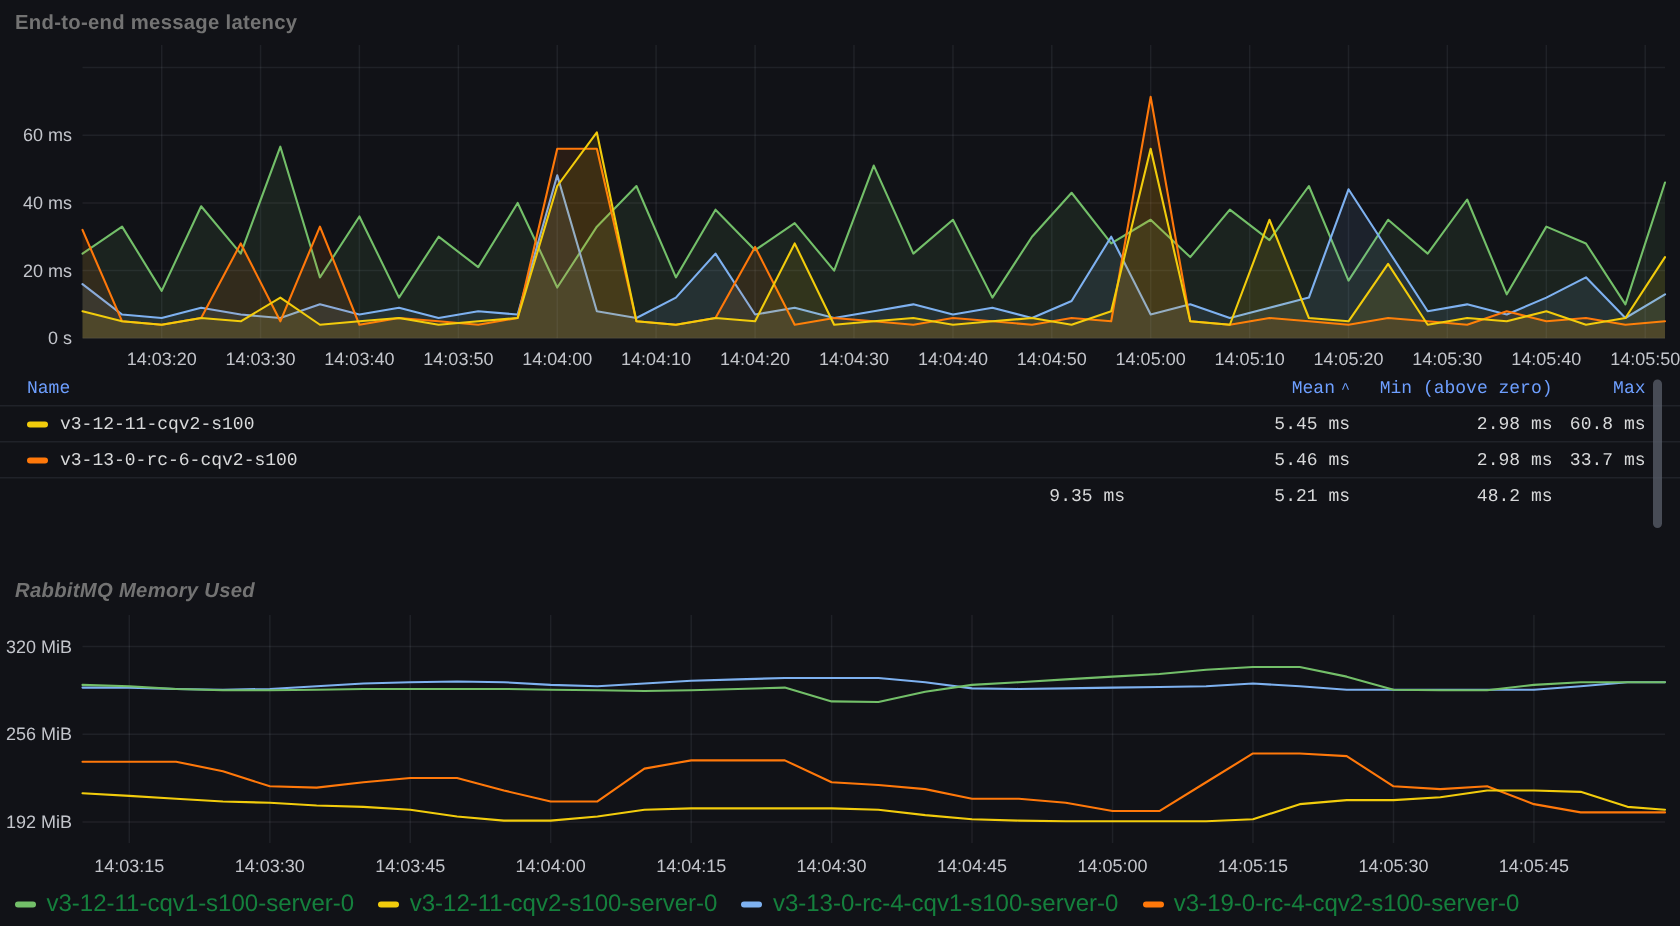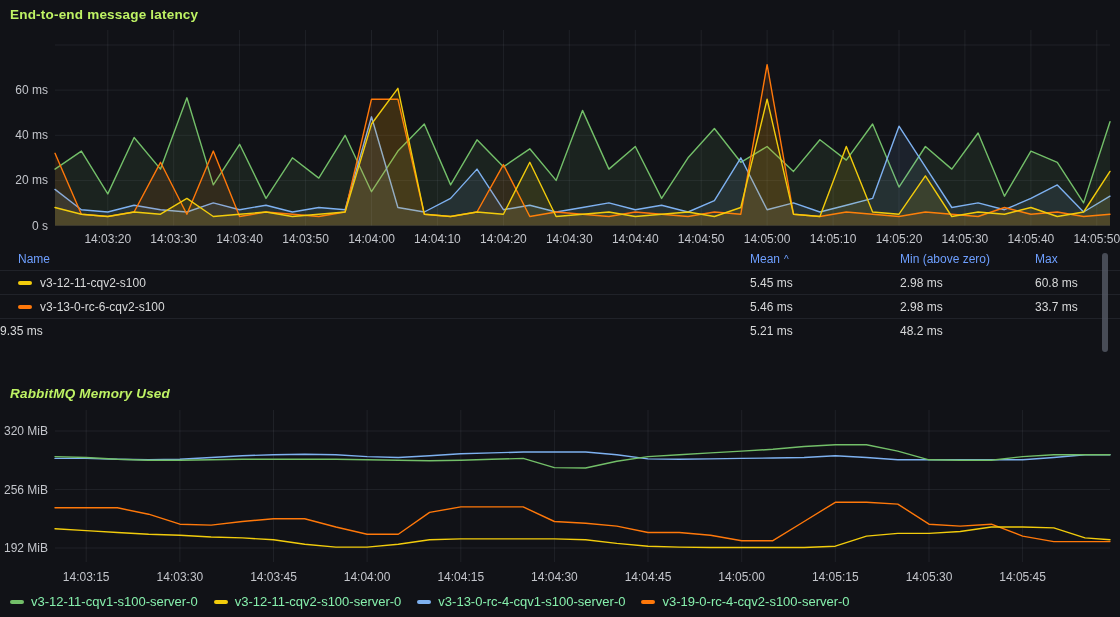--- a/index.html
+++ b/index.html
@@ -3,54 +3,54 @@
 <meta charset="utf-8">
 <style>
   html,body{margin:0;padding:0;}
   body{
     width:1120px;height:617px;overflow:hidden;position:relative;
     background:#111217;color:#d8d9da;
     font-family:"Liberation Sans", sans-serif;
   }
   .panel-title{
     position:absolute;left:10px;margin:0;
-    font-size:13.5px;font-weight:600;color:#bef264;letter-spacing:.2px;
+    font-size:13.5px;font-weight:600;color:#737373;letter-spacing:.2px;
   }
   #title1{top:7px;}
   #title2{top:386px;font-style:italic;}
   .chart-host{position:absolute;left:0;width:1120px;}
   #chart-latency{top:0;height:252px;}
   #chart-memory{top:403px;height:184px;}
   svg{display:block;}
   .grid{stroke:rgba(204,212,224,0.08);stroke-width:1;}
   .xtick{fill:#c3c5cb;font-size:12px;text-anchor:middle;}
   .ytick{fill:#c3c5cb;font-size:12px;text-anchor:end;}
   
   .legend-table{
     position:absolute;top:247px;left:0;width:1120px;font-size:12px;
     box-sizing:border-box;
   }
   .lt-row{
     display:grid;grid-template-columns:1fr 150px 135px 62px;
     align-items:center;height:24px;border-top:1px solid #202229;
-    padding:0 23px 0 0;box-sizing:border-box;cursor:pointer;
+    padding:0 23px 0 0;box-sizing:border-box;cursor:pointer;font-family:Liberation Mono, monospace;
   }
   .lt-header{height:23px;border-top:none;color:#6e9fff;font-weight:500;cursor:pointer;}
   .c-name{padding-left:18px;display:flex;align-items:center;gap:8px;white-space:nowrap;overflow:hidden;}
-  .c-num{white-space:nowrap;}
+  .c-num{text-align:right;white-space:nowrap;}
   .caret{font-size:10px;margin-left:4px;color:#6e9fff;}
   .swatch{width:14px;height:4px;border-radius:2px;flex:none;}
   .scrollbar-thumb{
     position:absolute;left:1102px;top:253px;width:6px;height:99px;
     border-radius:3px;background:#565b66;opacity:.8;cursor:pointer;
   }
   
   .legend-row{
     position:absolute;top:594px;left:10px;display:flex;align-items:center;
-    gap:16px;font-size:13px;color:#86efac;white-space:nowrap;
+    gap:16px;font-size:16px;color:#15803d;white-space:nowrap;
   }
   .legend-item{display:flex;align-items:center;gap:7px;cursor:pointer;}
 </style>
 </head>
 <body>
 
 <h2 id="title1" class="panel-title">End-to-end message latency</h2>
 <div id="chart-latency" class="chart-host">
     <svg viewBox="0 0 1120 252" width="1120" height="252">
       <line x1="55" x2="1110" y1="225.5" y2="225.5" class="grid"></line>

